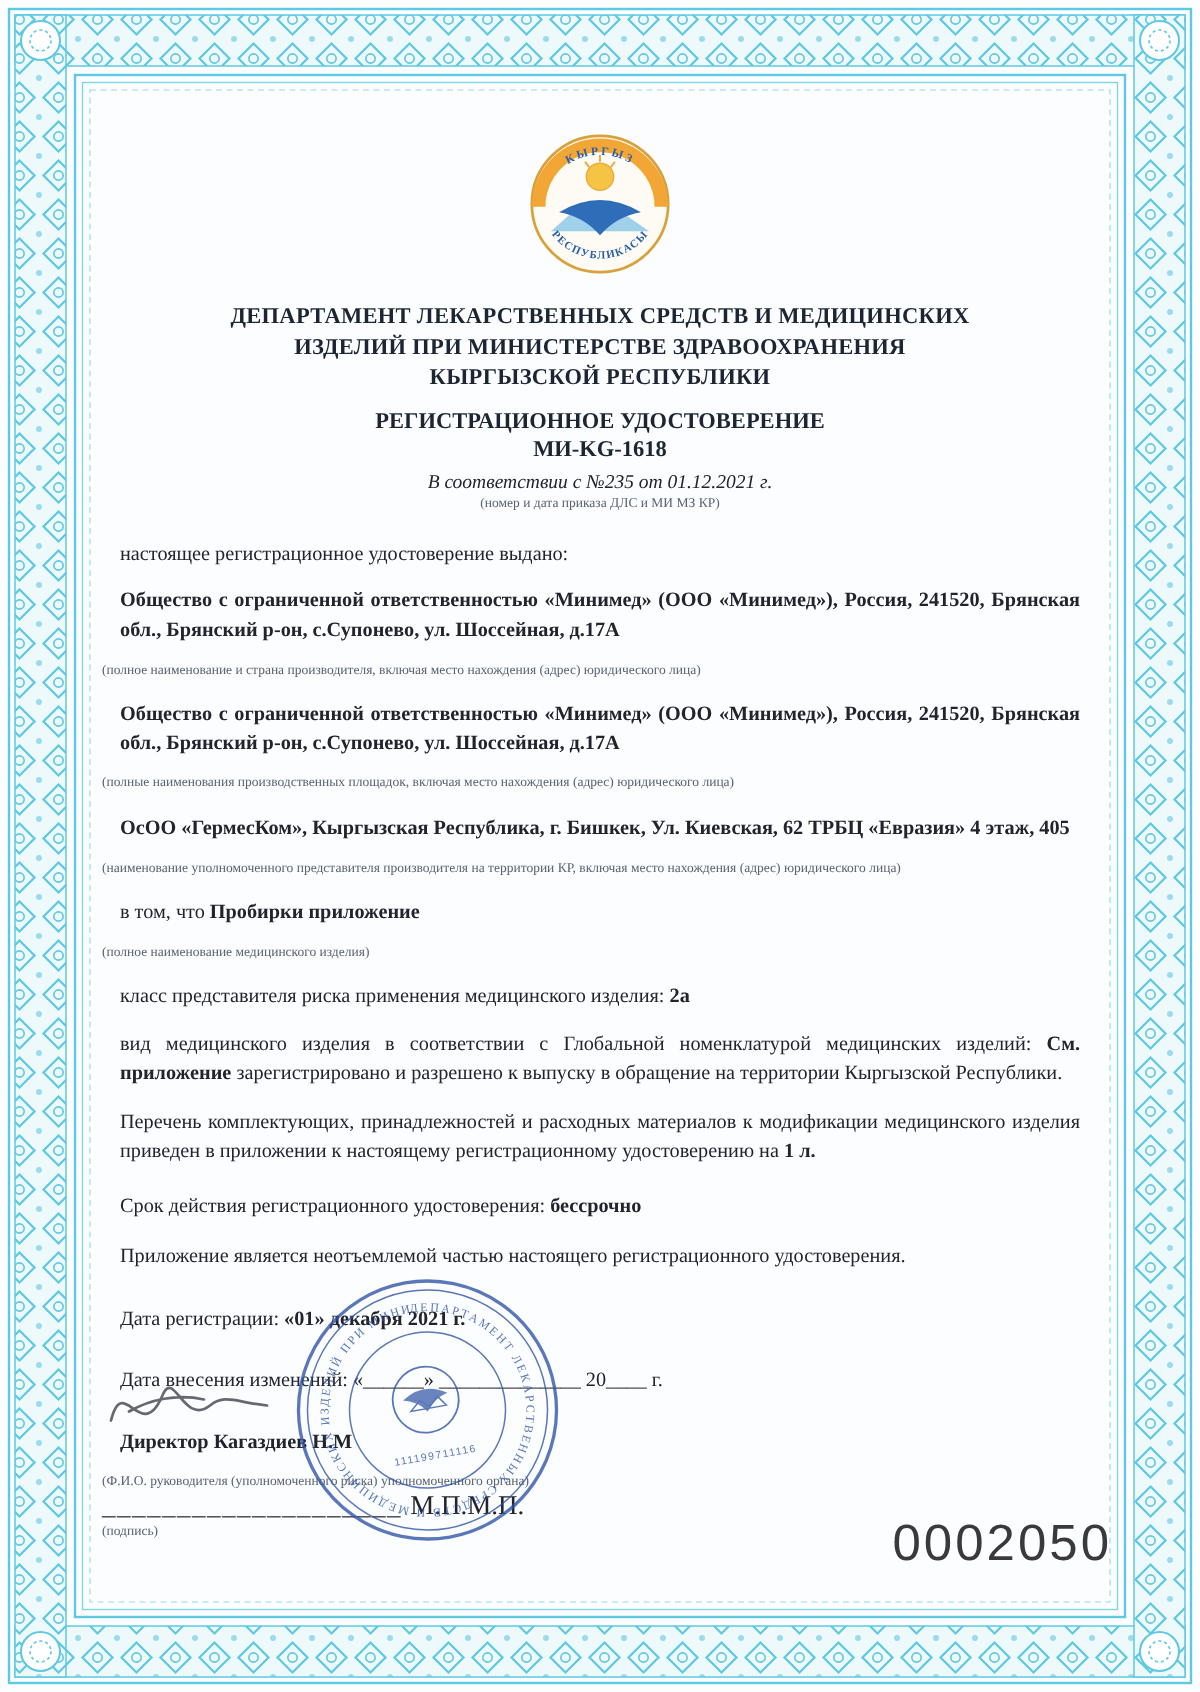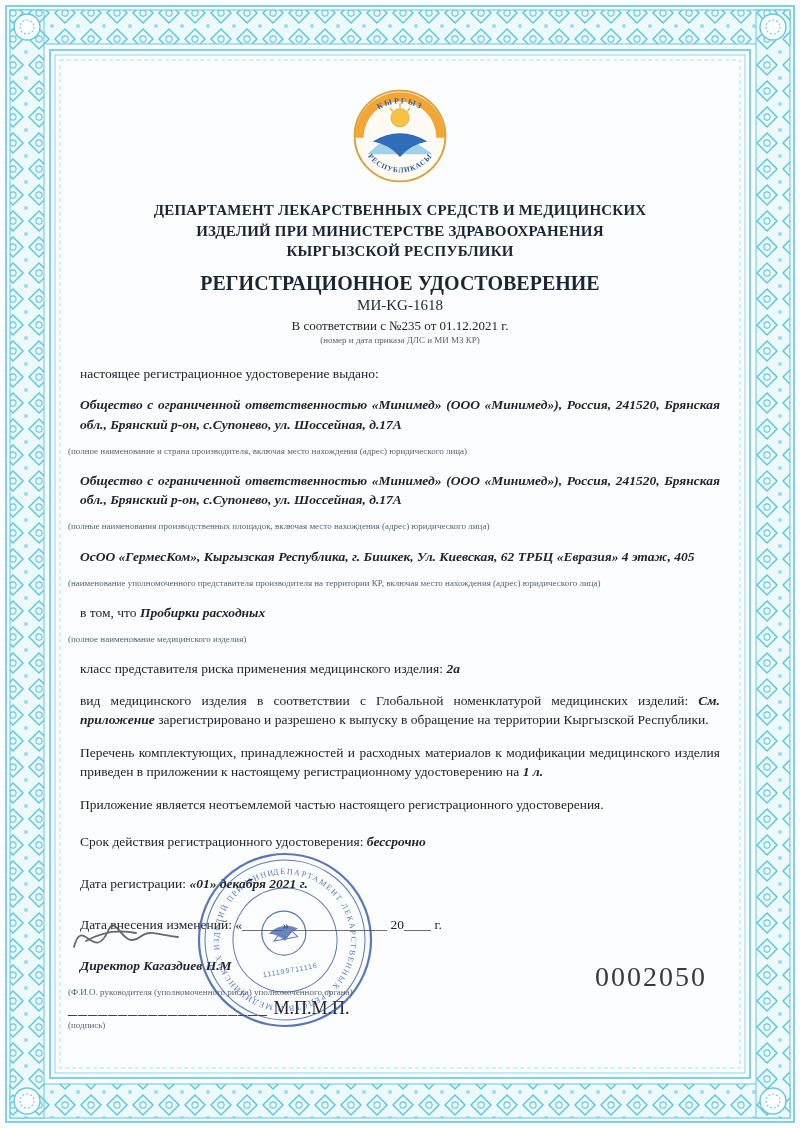--- a/index.html
+++ b/index.html
@@ -5,36 +5,36 @@
   html,body{margin:0;padding:0;background:#d8dcde;}
   .page{
     position:relative;width:800px;height:1128px;margin:0 auto;
     background:#fbfdfe;overflow:hidden;
     font-family:"Liberation Serif", serif;color:#23232c;
   }
   .border-svg{position:absolute;left:0;top:0;z-index:0;}
   .content{position:absolute;left:68px;right:68px;top:86px;z-index:2;}
   .emblem-wrap{text-align:center;margin-bottom:10px;}
   .org-header{font-size:15px;font-weight:bold;text-align:center;line-height:1.38;color:#1d2534;letter-spacing:.2px;margin:0;}
-  .doc-title{font-size:20px;font-weight:bold;text-align:center;margin:10px 0 0;color:#1d2534;}
-  .doc-num{font-size:15px;font-weight:normal;text-align:center;margin:2px 0 0;color:#1d2534;}
-  .order-line{font-size:13px;text-align:center;margin:4px 0 0;}
+  .doc-title{font-size:15px;font-weight:bold;text-align:center;margin:10px 0 0;color:#1d2534;}
+  .doc-num{font-size:15px;font-weight:bold;text-align:center;margin:2px 0 0;color:#1d2534;}
+  .order-line{font-size:13px;text-align:center;margin:4px 0 0;font-style:italic;}
   .caption{font-size:9px;color:#5a6270;margin:1px 0 0;line-height:1.25;}
   .caption.center{text-align:center;}
   .para{font-size:13.5px;line-height:1.42;margin:12px;}
-  .bold{font-weight:bold;font-style:italic;}
+  .bold{font-weight:bold;}
   .justify{text-align:justify;}
   .mt6{margin-top:6px;} .mt10{margin-top:10px;} .mt14{margin-top:14px;}
   .mt18{margin-top:18px;} .mt22{margin-top:22px;}
   .sign-line{font-size:18px;margin:0;letter-spacing:1px;color:#3a3a44;}
   .stamp{position:absolute;left:190px;top:845px;z-index:3;opacity:.78;}
   .signature-svg{position:absolute;left:66px;top:905px;z-index:4;}
   .serial{
-    position:absolute;left:595px;top:961px;z-index:2;
-    font-family:Liberation Serif, serif;font-size:28px;
+    position:absolute;left:595px;top:1010px;z-index:2;
+    font-family:Liberation Sans, sans-serif;font-size:34px;
     letter-spacing:2px;color:#3a3a3e;
   }
 </style>
 </head>
 <body>
 
 <div class="page">
 
   <svg class="border-svg" width="800" height="1128" viewBox="0 0 800 1128" aria-hidden="true">
     <defs>
@@ -117,41 +117,41 @@
     <p class="para bold justify mt6">Общество с ограниченной ответственностью «Минимед» (ООО «Минимед»), Россия, 241520, Брянская обл., Брянский р-он, с.Супонево, ул. Шоссейная, д.17А</p>
     <p class="caption">(полное наименование и страна производителя, включая место нахождения (адрес) юридического лица)</p>
 
     <p class="para bold justify mt14">Общество с ограниченной ответственностью «Минимед» (ООО «Минимед»), Россия, 241520, Брянская обл., Брянский р-он, с.Супонево, ул. Шоссейная, д.17А</p>
     <p class="caption">(полные наименования производственных площадок, включая место нахождения (адрес) юридического лица)</p>
 
     <p class="para bold justify mt14">ОсОО «ГермесКом», Кыргызская Республика, г. Бишкек, Ул. Киевская, 62 ТРБЦ «Евразия» 4 этаж, 405</p>
     <p class="caption">(наименование уполномоченного представителя производителя на территории КР, включая место нахождения (адрес) юридического лица)</p>
 
     <p class="para mt14">
-      <span>в том, что </span><span class="bold">Пробирки расходных</span>
+      <span>в том, что </span><span class="bold">Пробирки приложение</span>
     </p>
     <p class="caption">(полное наименование медицинского изделия)</p>
 
     <p class="para mt14">
       <span>класс представителя риска применения медицинского изделия: </span><span class="bold">2а</span>
     </p>
 
     <p class="para justify mt10">
       <span>вид медицинского изделия в соответствии с Глобальной номенклатурой медицинских изделий: </span><span class="bold">См. приложение</span><span> зарегистрировано и разрешено к выпуску в обращение на территории Кыргызской Республики.</span>
     </p>
 
     <p class="para justify mt14">
       <span>Перечень комплектующих, принадлежностей и расходных материалов к модификации медицинского изделия приведен в приложении к настоящему регистрационному удостоверению на </span><span class="bold">1 л.</span>
     </p>
 
-    <p class="para mt14">Приложение является неотъемлемой частью настоящего регистрационного удостоверения.</p>
-
     <p class="para mt18">
       <span>Срок действия регистрационного удостоверения: </span><span class="bold">бессрочно</span>
     </p>
+
+    <p class="para mt14">Приложение является неотъемлемой частью настоящего регистрационного удостоверения.</p>
 
     <p class="para mt22">
       <span>Дата регистрации: </span><span class="bold">«01» декабря 2021 г.</span>
     </p>
 
     <p class="para mt22">Дата внесения изменений: «______» ______________ 20____ г.</p>
 
     <p class="para bold mt22">Директор Кагаздиев Н.М</p>
     <p class="caption">(Ф.И.О. руководителя (уполномоченного риска) уполномоченного органа)</p>
 

